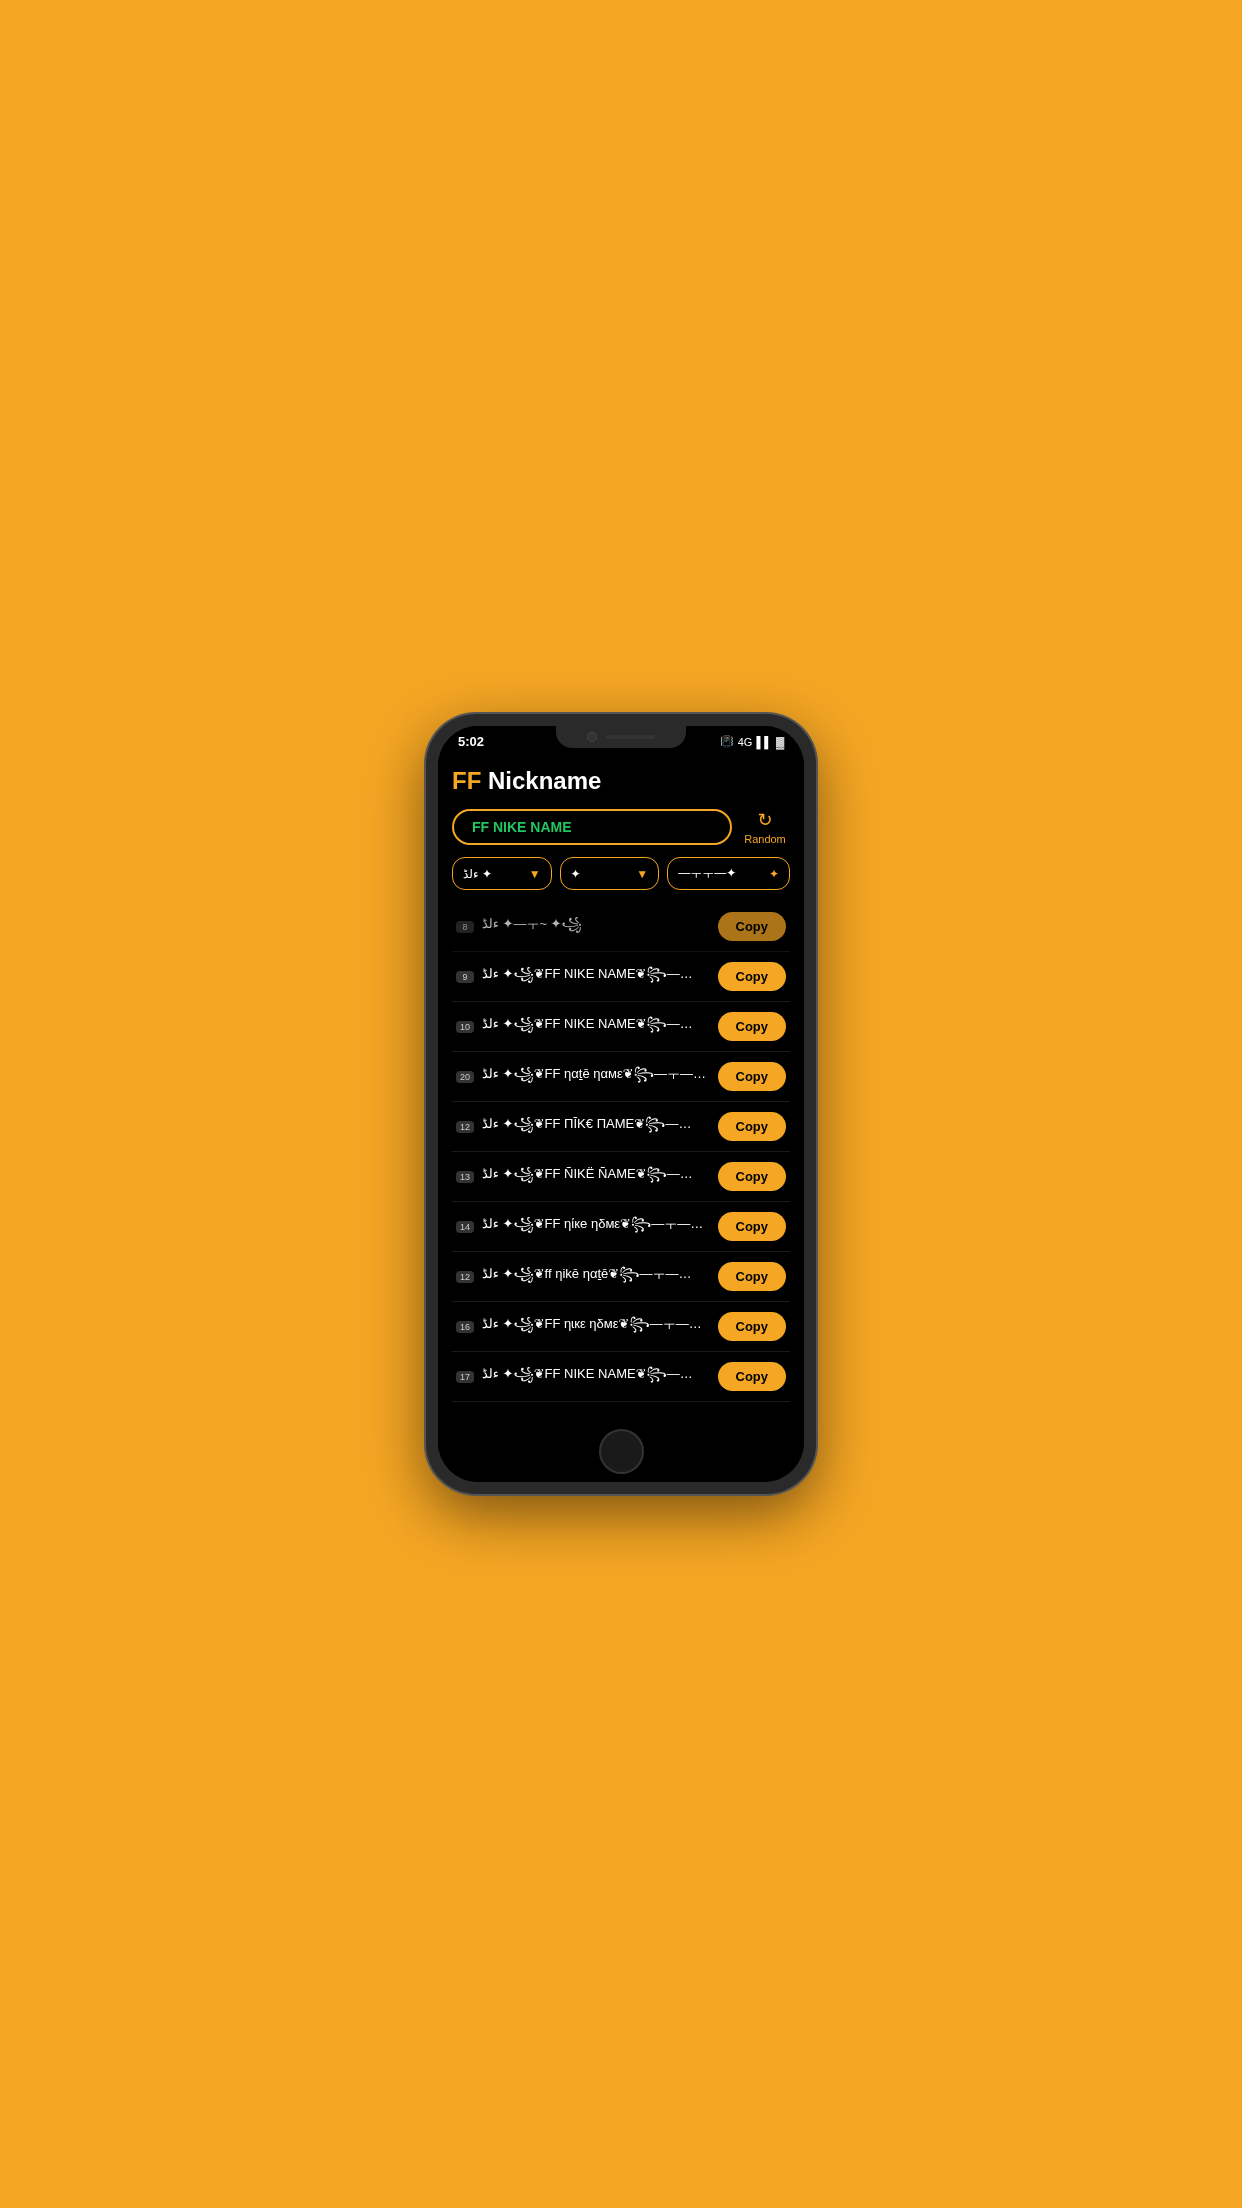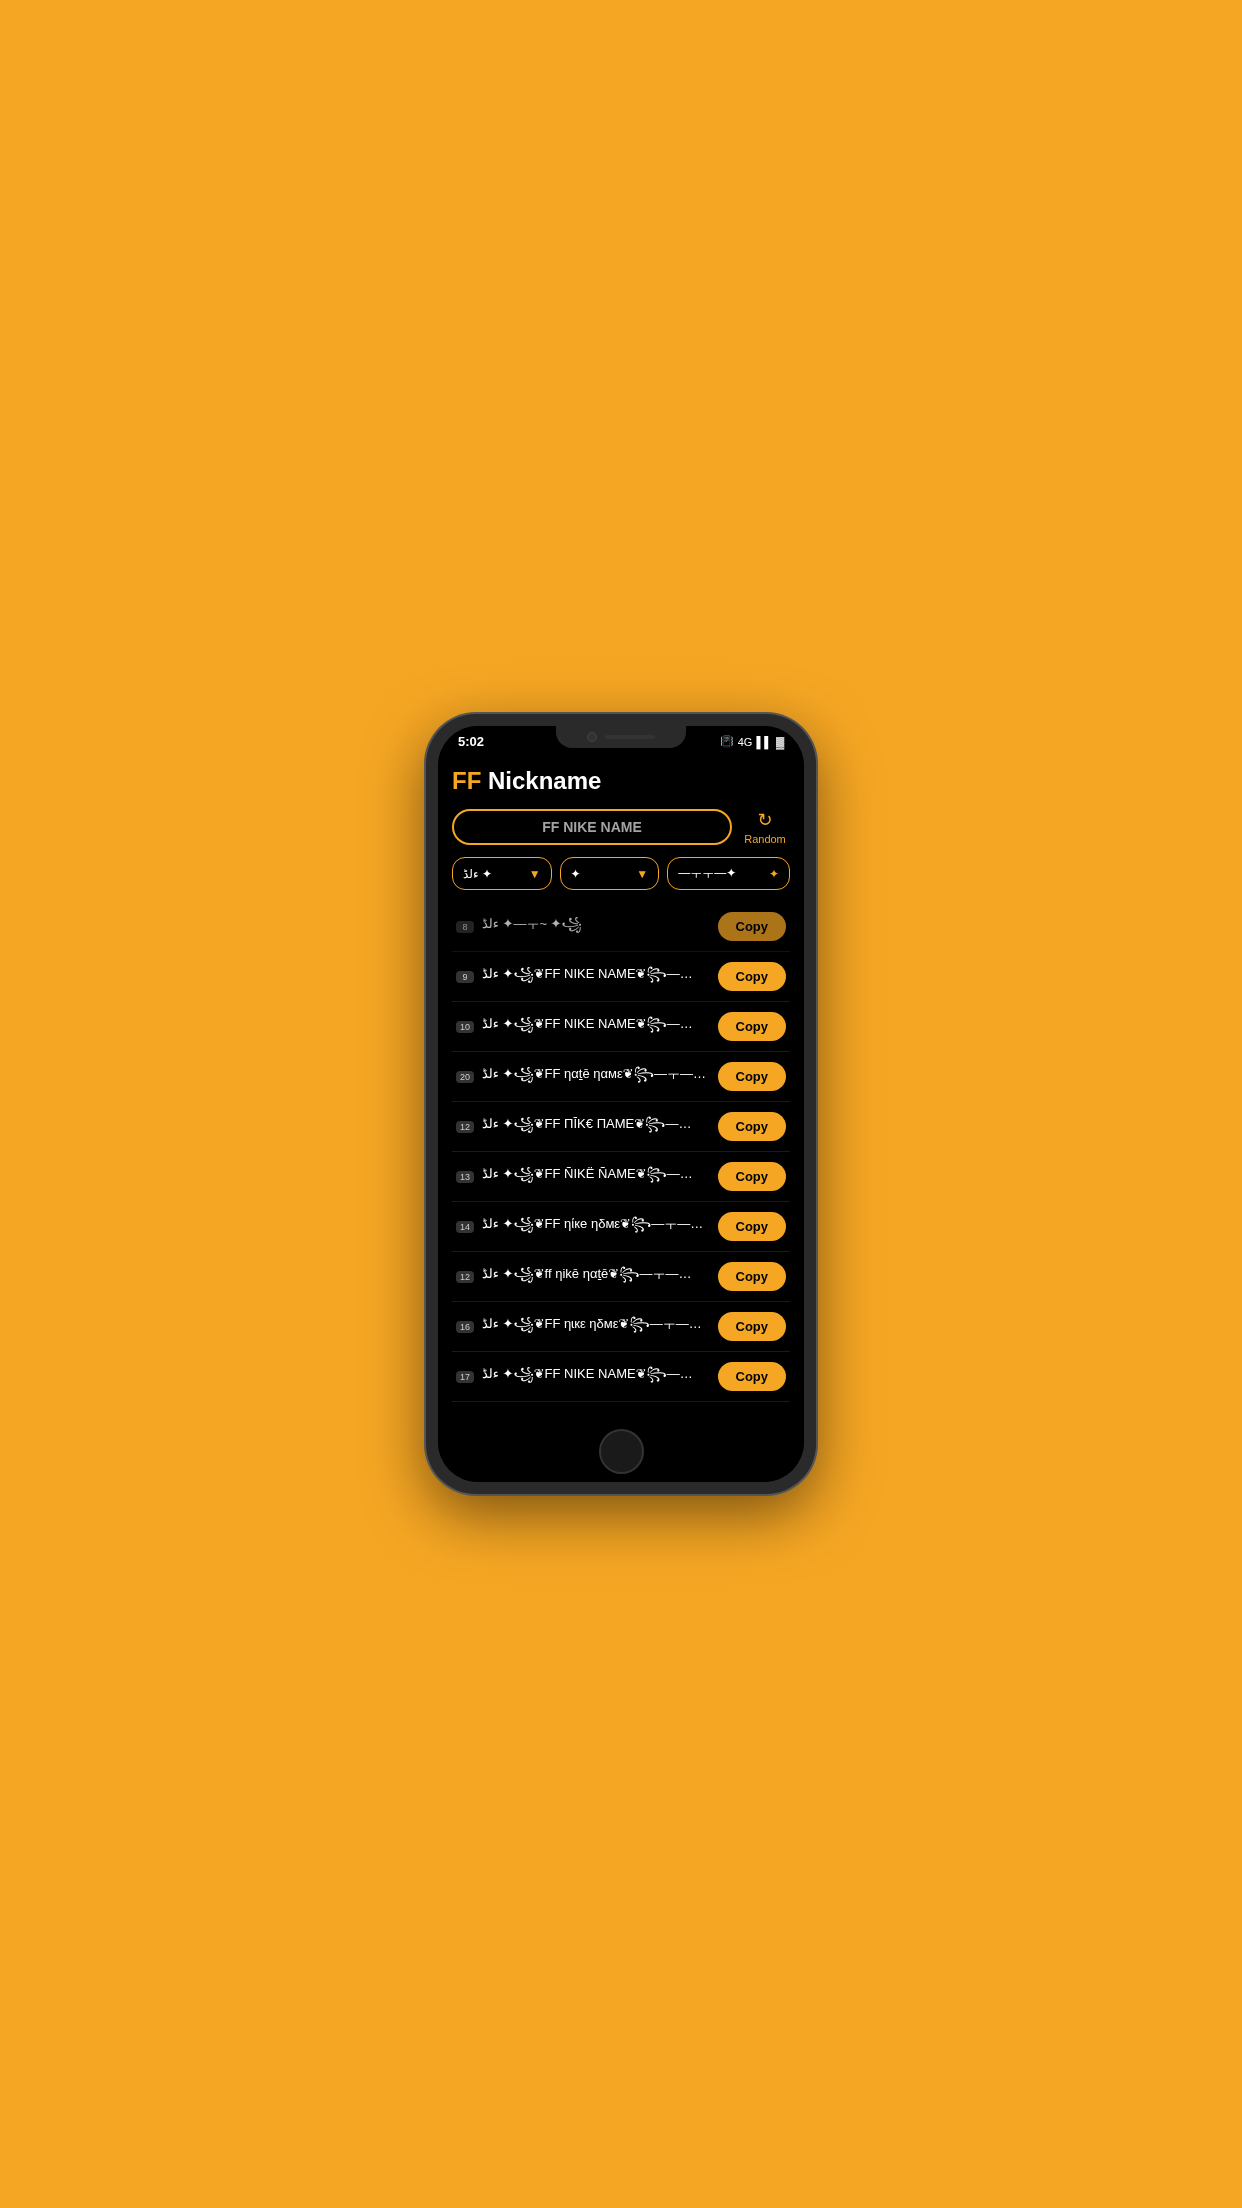--- a/index.html
+++ b/index.html
@@ -117,24 +117,24 @@
       gap: 8px;
       margin-bottom: 12px;
     }
 
     .search-input-box {
       flex: 1;
       background: transparent;
       border: 2px solid #F5A623;
       border-radius: 25px;
       padding: 8px 18px;
-      color: #a3a3a3;
+      color: #22c55e;
       font-size: 14px;
       font-weight: 600;
-      text-align: center;
+      text-align: left;
     }
 
     .random-btn {
       display: flex;
       flex-direction: column;
       align-items: center;
       gap: 2px;
       cursor: pointer;
       min-width: 50px;
     }

